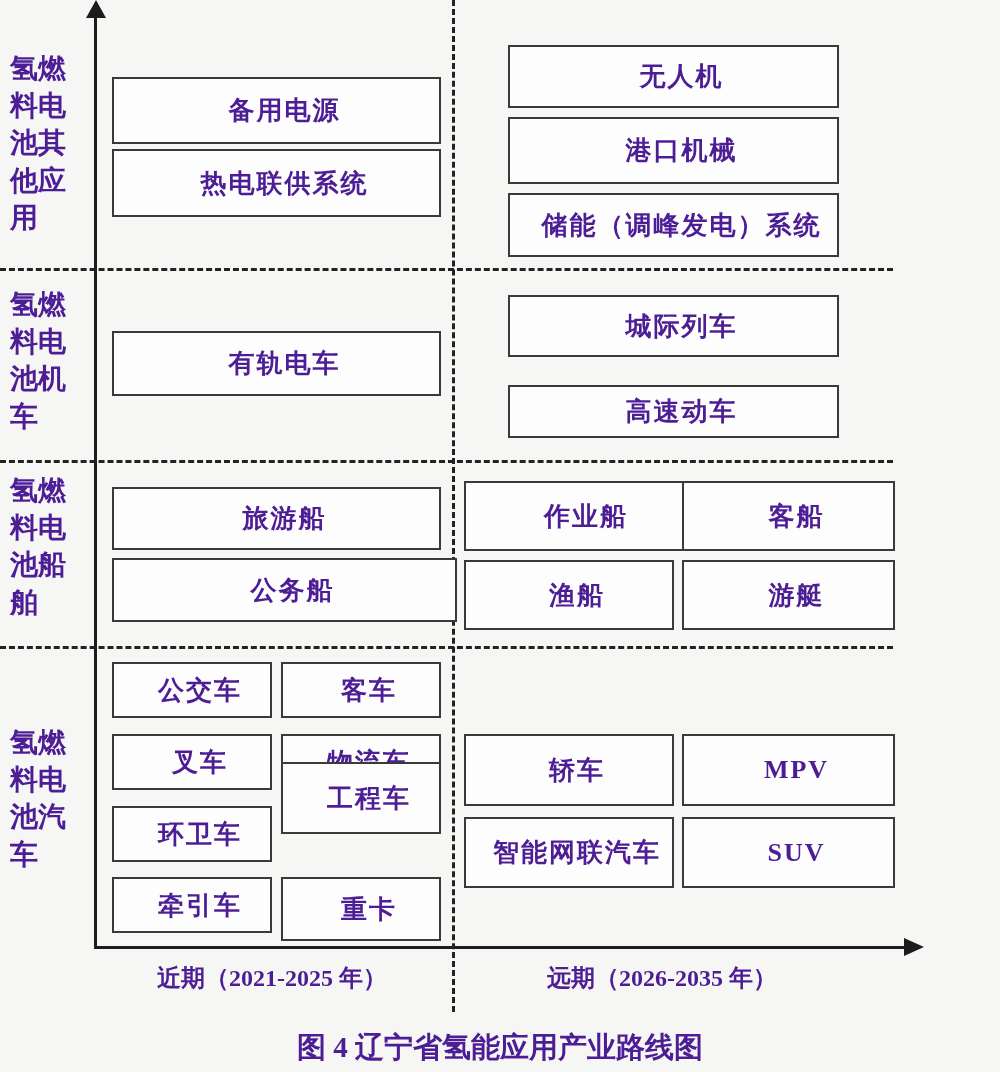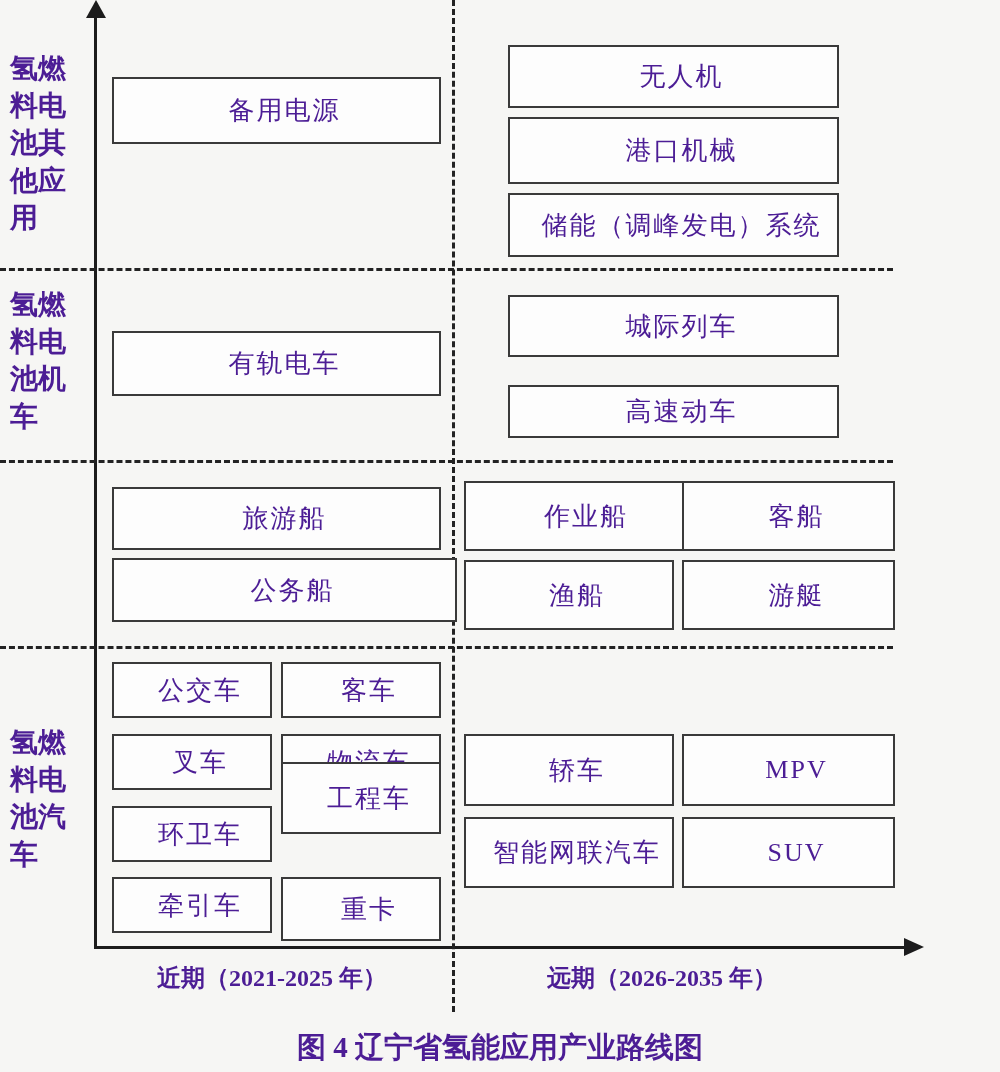--- a/index.html
+++ b/index.html
@@ -25,21 +25,21 @@
   .vlabel{
     position:absolute;left:10px;width:64px;
     font-size:28px;font-weight:700;line-height:1.33;
     word-break:break-all;text-align:left;
   }
   
   .box{
     position:absolute;box-sizing:border-box;
     background:#fdfdfd;border:2px solid #3a3a3a;
     display:flex;align-items:center;justify-content:center;
-    font-size:26px;font-weight:400;letter-spacing:2px;white-space:nowrap;padding-left:16px;
+    font-size:26px;font-weight:700;letter-spacing:2px;white-space:nowrap;padding-left:16px;
   }
   .axis-label{position:absolute;top:962px;width:300px;text-align:center;
     font-size:24px;font-weight:700;}
   .caption{position:absolute;top:1028px;left:0;width:100%;text-align:center;
     font-size:29px;font-weight:700;}
 </style>
 </head>
 <body>
 
 <div class="canvas">
@@ -49,23 +49,25 @@
   <div class="xaxis"></div>
   <div class="xarrow"></div>
 
   <div class="hdash" style="top:268px;"></div>
   <div class="hdash" style="top:460px;"></div>
   <div class="hdash" style="top:646px;"></div>
   <div class="vdash"></div>
 
   <div class="vlabel" style="top:50px;">氢燃料电池其他应用</div>
   <div class="vlabel" style="top:286px;">氢燃料电池机车</div>
+  <div class="vlabel" style="top:472px;">氢燃料电池船舶</div>
   <div class="vlabel" style="top:724px;">氢燃料电池汽车</div>
 
   <div class="box" style="left:112px;top:77px;width:329px;height:67px;">备用电源</div>
+  <div class="box" style="left:112px;top:149px;width:329px;height:68px;">热电联供系统</div>
   <div class="box" style="left:508px;top:45px;width:331px;height:63px;">无人机</div>
   <div class="box" style="left:508px;top:117px;width:331px;height:67px;">港口机械</div>
   <div class="box" style="left:112px;top:331px;width:329px;height:65px;">有轨电车</div>
 
   <div class="box" style="left:508px;top:193px;width:331px;height:64px;">储能（调峰发电）系统</div>
   <div class="box" style="left:508px;top:295px;width:331px;height:62px;">城际列车</div>
   <div class="box" style="left:508px;top:385px;width:331px;height:53px;">高速动车</div>
 
   <div class="box" style="left:112px;top:487px;width:329px;height:63px;">旅游船</div>
   <div class="box" style="left:112px;top:558px;width:345px;height:64px;">公务船</div>

